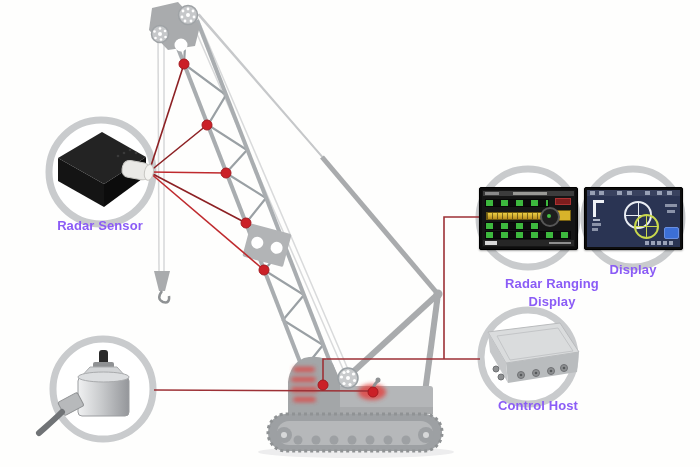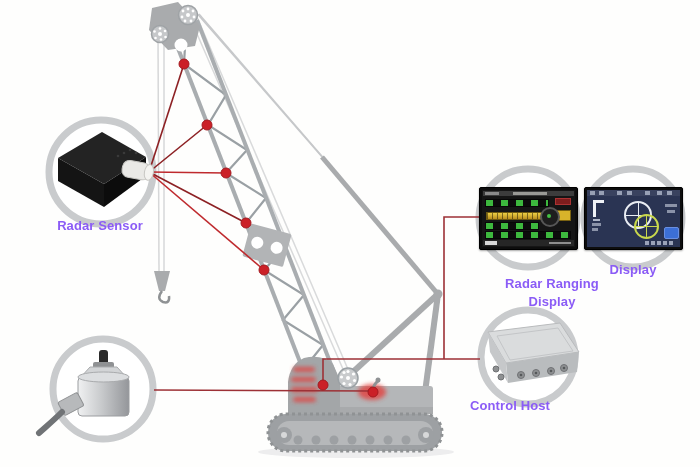--- a/index.html
+++ b/index.html
@@ -329,14 +329,14 @@
 
   <div class="lbl" style="left:466px;top:275px;width:124px;margin-left:24px;">
     <div>Radar Ranging</div>
     <div>Display</div>
   </div>
 
   <div class="lbl" style="left:571px;top:261px;width:124px;">
     <div>Display</div>
   </div>
 
-  <div class="lbl" style="left:448px;top:397px;width:124px;">Control Host</div>
+  <div class="lbl" style="left:476px;top:397px;width:124px;">Control Host</div>
 </div>
 
 </body></html>

